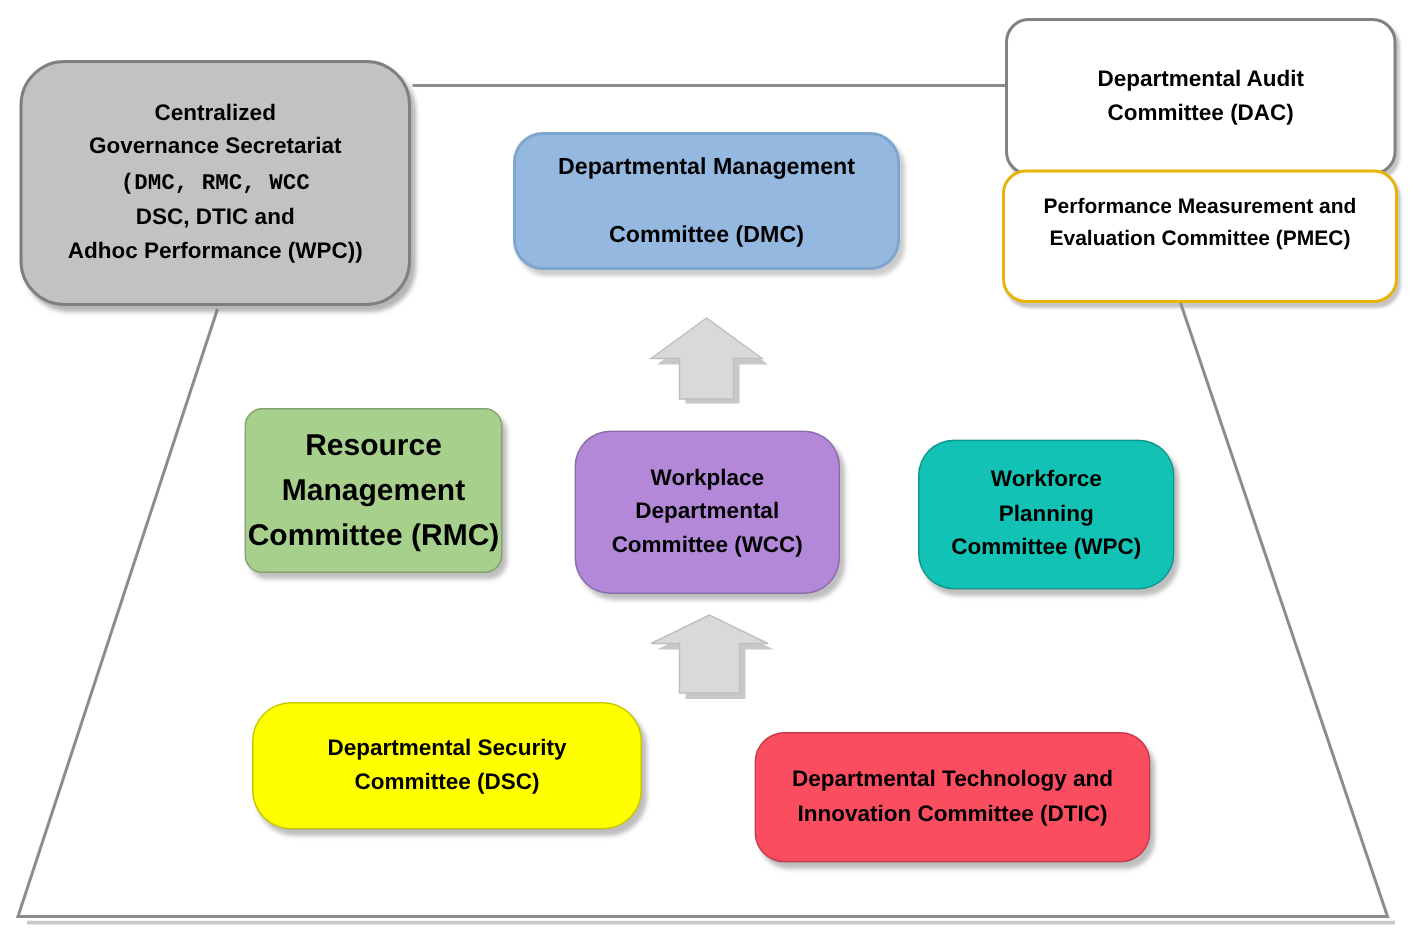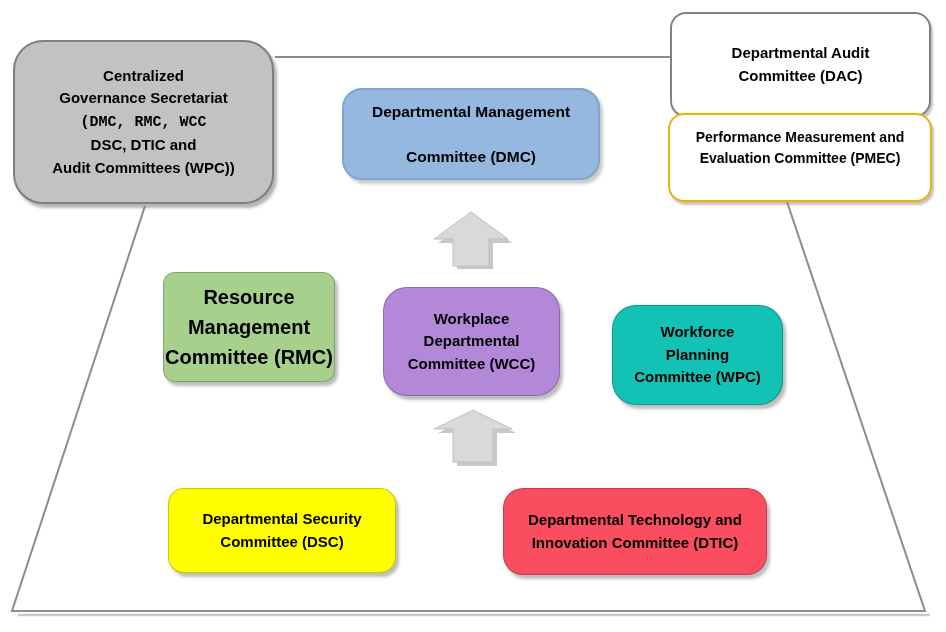--- a/index.html
+++ b/index.html
@@ -31,21 +31,21 @@
   .dac{left:670px;top:12px;width:261px;height:105px;border-radius:16px;
     border:2px solid #818181;font-size:15px;box-shadow:2px 3px 2px rgba(150,150,150,0.55);}
   .pmec{left:668px;top:113px;width:264px;height:89px;border-radius:16px;
     border:2px solid #eab308;font-size:14px;justify-content:flex-start;padding-top:12px;
     box-shadow:2px 3px 2px rgba(150,150,150,0.55);}
   .dmc{left:342px;top:88px;width:258px;height:92px;border-radius:20px;
     border:2px solid #7EA6CE;font-size:15.5px;box-shadow:3px 4px 3px rgba(140,140,140,0.45);gap:22px;}
   .rmc{left:163px;top:272px;width:172px;height:110px;border-radius:12px;font-size:20px;}
   .wcc{left:383px;top:287px;width:177px;height:109px;border-radius:24px;font-size:15px;}
   .wpc{left:612px;top:293px;width:171px;height:100px;border-radius:24px;font-size:15px;}
-  .dsc{left:168px;top:488px;width:228px;height:85px;border-radius:16px;font-size:15px;}
+  .dsc{left:168px;top:468px;width:260px;height:85px;border-radius:26px;font-size:15px;}
   .dtic{left:503px;top:488px;width:264px;height:87px;border-radius:20px;font-size:15px;text-align:right;}
 </style>
 </head>
 <body>
 
 <div id="canvas">
 
   <svg id="lines-layer" viewBox="0 0 946 632" xmlns="http://www.w3.org/2000/svg">
 
     <line x1="275" y1="57" x2="670" y2="57" stroke-width="2" stroke="#8C8C8C"></line>
@@ -59,21 +59,21 @@
 
     <polygon points="477,414 438,433 457,433 457,466 497,466 497,433 516,433" fill="#ABABAB" opacity="0.65"></polygon>
     <polygon points="473,410 434,429 453,429 453,462 493,462 493,429 512,429" stroke="#BFBFBF" stroke-width="1" fill="#D9D9D9"></polygon>
   </svg>
 
   <div class="node secretariat" style="background: rgb(194, 194, 194);">
     <span>Centralized</span>
     <span>Governance Secretariat</span>
     <span>(DMC, RMC, WCC</span>
     <span>DSC, DTIC and</span>
-    <span>Audit Committees (WPC))</span>
+    <span>Adhoc Performance (WPC))</span>
   </div>
 
   <div class="node dac" style="background: rgb(255, 255, 255);">
     <span>Departmental Audit</span>
     <span>Committee (DAC)</span>
   </div>
 
   <div class="node pmec" style="background: rgb(255, 255, 255);">
     <span>Performance Measurement and</span>
     <span>Evaluation Committee (PMEC)</span>
@@ -89,21 +89,21 @@
     <span>Management</span>
     <span>Committee (RMC)</span>
   </div>
 
   <div class="node wcc colorbox" style="background: rgb(179, 136, 217);">
     <span>Workplace</span>
     <span>Departmental</span>
     <span>Committee (WCC)</span>
   </div>
 
-  <div class="node wpc colorbox" style="background: rgb(18, 194, 180); margin-top: 12px;">
+  <div class="node wpc colorbox" style="background: rgb(18, 194, 180);">
     <span>Workforce</span>
     <span>Planning</span>
     <span>Committee (WPC)</span>
   </div>
 
   <div class="node dsc colorbox" style="background: rgb(255, 255, 0);">
     <span>Departmental Security</span>
     <span>Committee (DSC)</span>
   </div>
 

